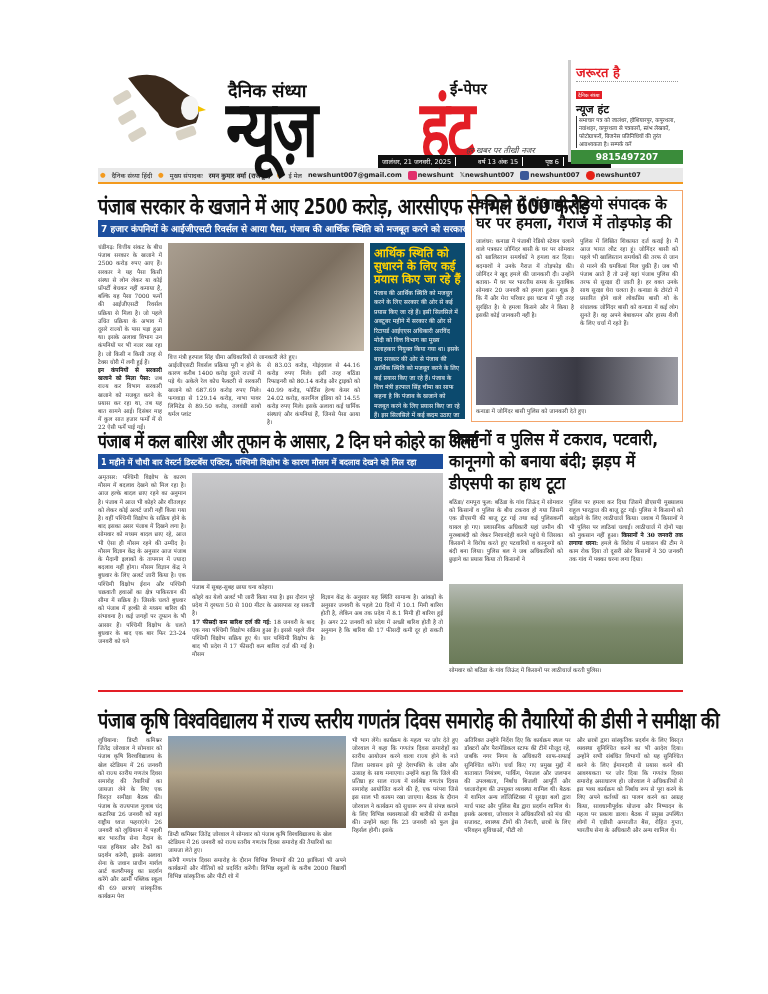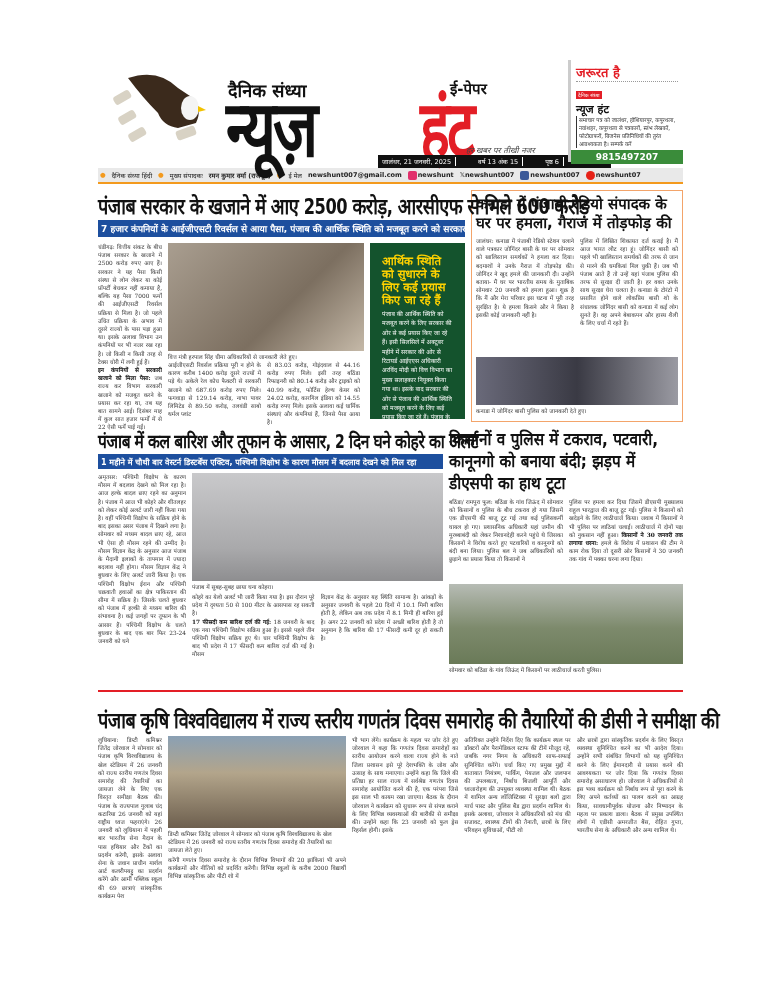--- a/index.html
+++ b/index.html
@@ -26,21 +26,21 @@
   .infobar b { font-weight: bold; }
   .sico { display: inline-block; width: 9px; height: 9px; border-radius: 2px; vertical-align: middle; margin-right: 1px; }
   
   .h1 { font: bold 20px "DejaVu Sans Condensed","DejaVu Sans", sans-serif; color: #111; letter-spacing: -0.5px; white-space: nowrap; transform: scaleX(0.82); transform-origin: left; }
   .sub { background: #1d4f9e; color: #fff; font: bold 9px "DejaVu Sans", sans-serif; padding: 2px 3px; white-space: nowrap; overflow: hidden; }
   .cols { display: flex; gap: 6px; font-size: 5.8px; line-height: 8.2px; color: #333; text-align: justify; }
   .col { flex: 1; overflow: hidden; }
   .col b { color: #111; }
   .photo { background: #9a8f85; position: relative; }
   .caption { font: 5.8px "DejaVu Serif", serif; color: #333; margin-top: 2px; }
-  .redbox { background: #14532d; color: #fff; padding: 12px; }
+  .redbox { background: #0c4a6e; color: #fff; padding: 4px; }
   .redbox .t { font: bold 11.5px "DejaVu Sans", sans-serif; color: #ffd200; line-height: 13px; }
   .redbox .b { font: 6px "DejaVu Sans", sans-serif; line-height: 9.4px; margin-top: 2px; }
   .orangebox { border: 1.5px solid #f3a46a; padding: 4px; }
   .divider-red { height: 2px; background: #e31e26; }
 </style>
 </head>
 <body>
 
 <div class="page">
 

